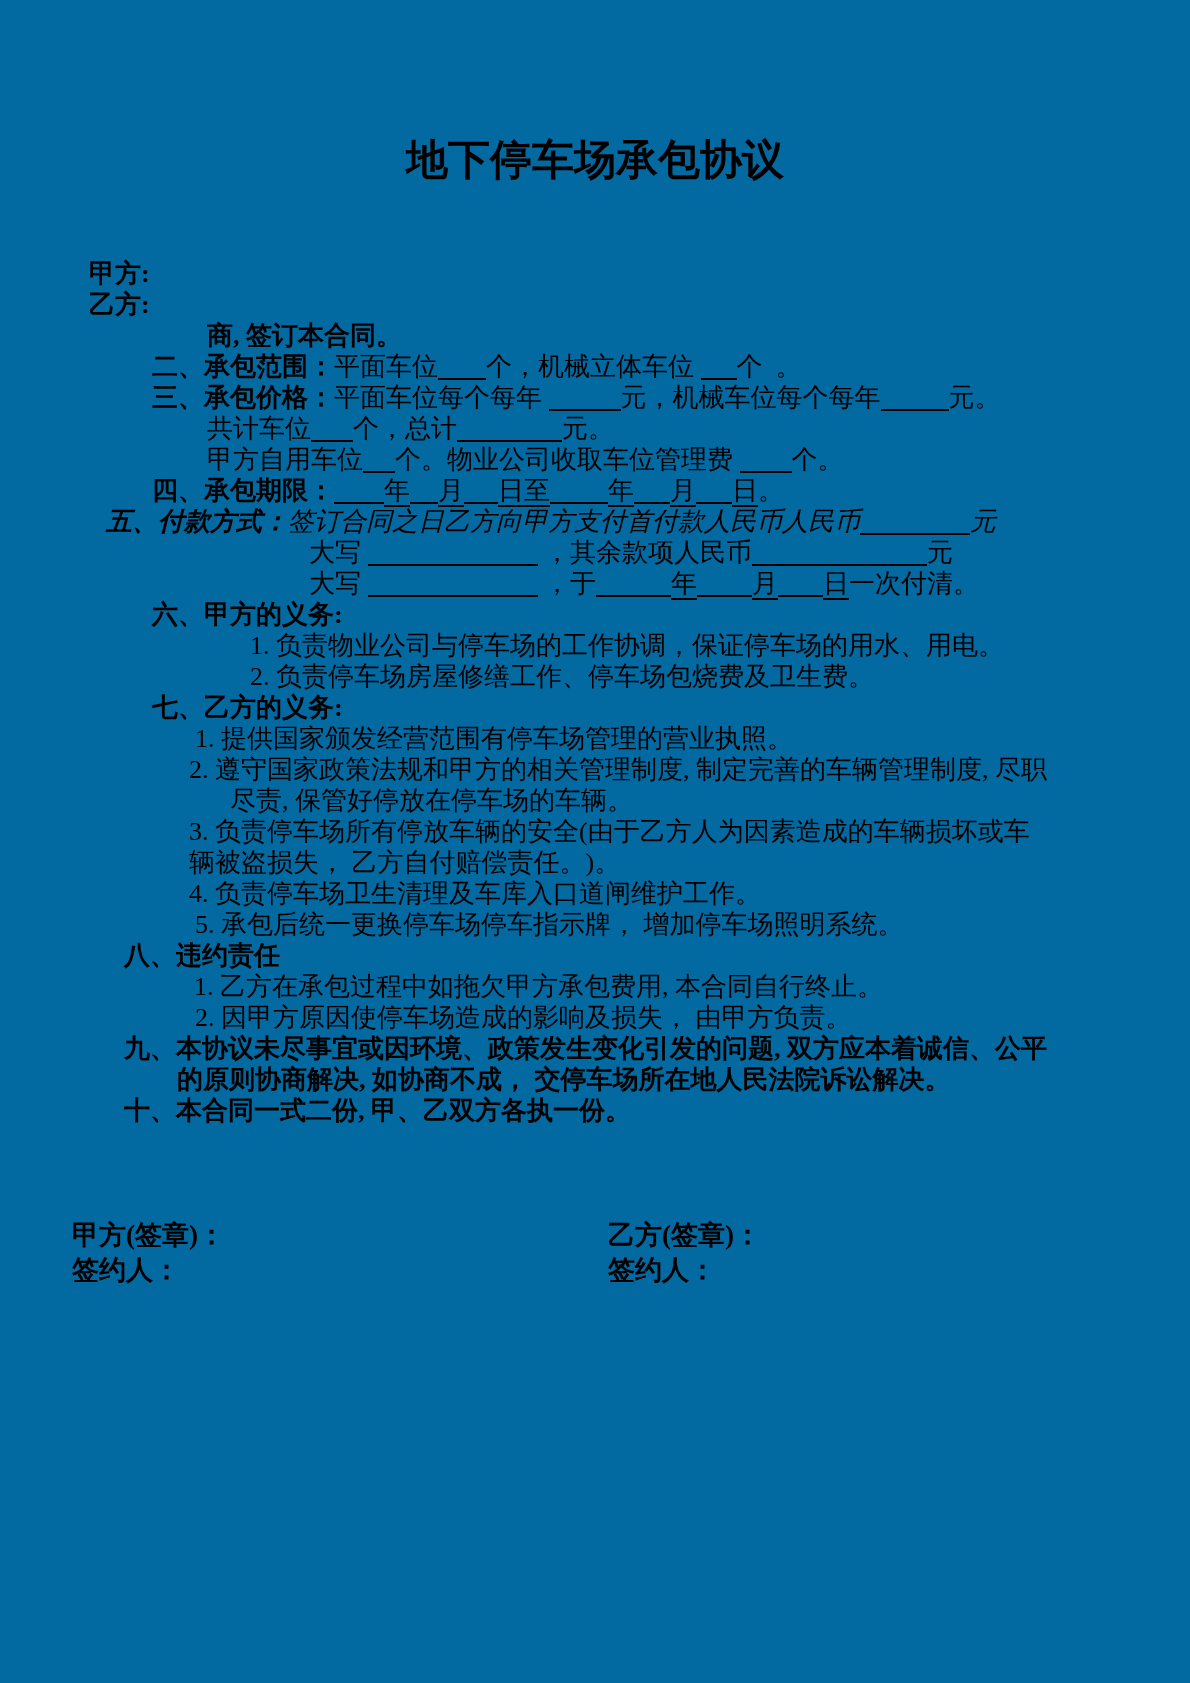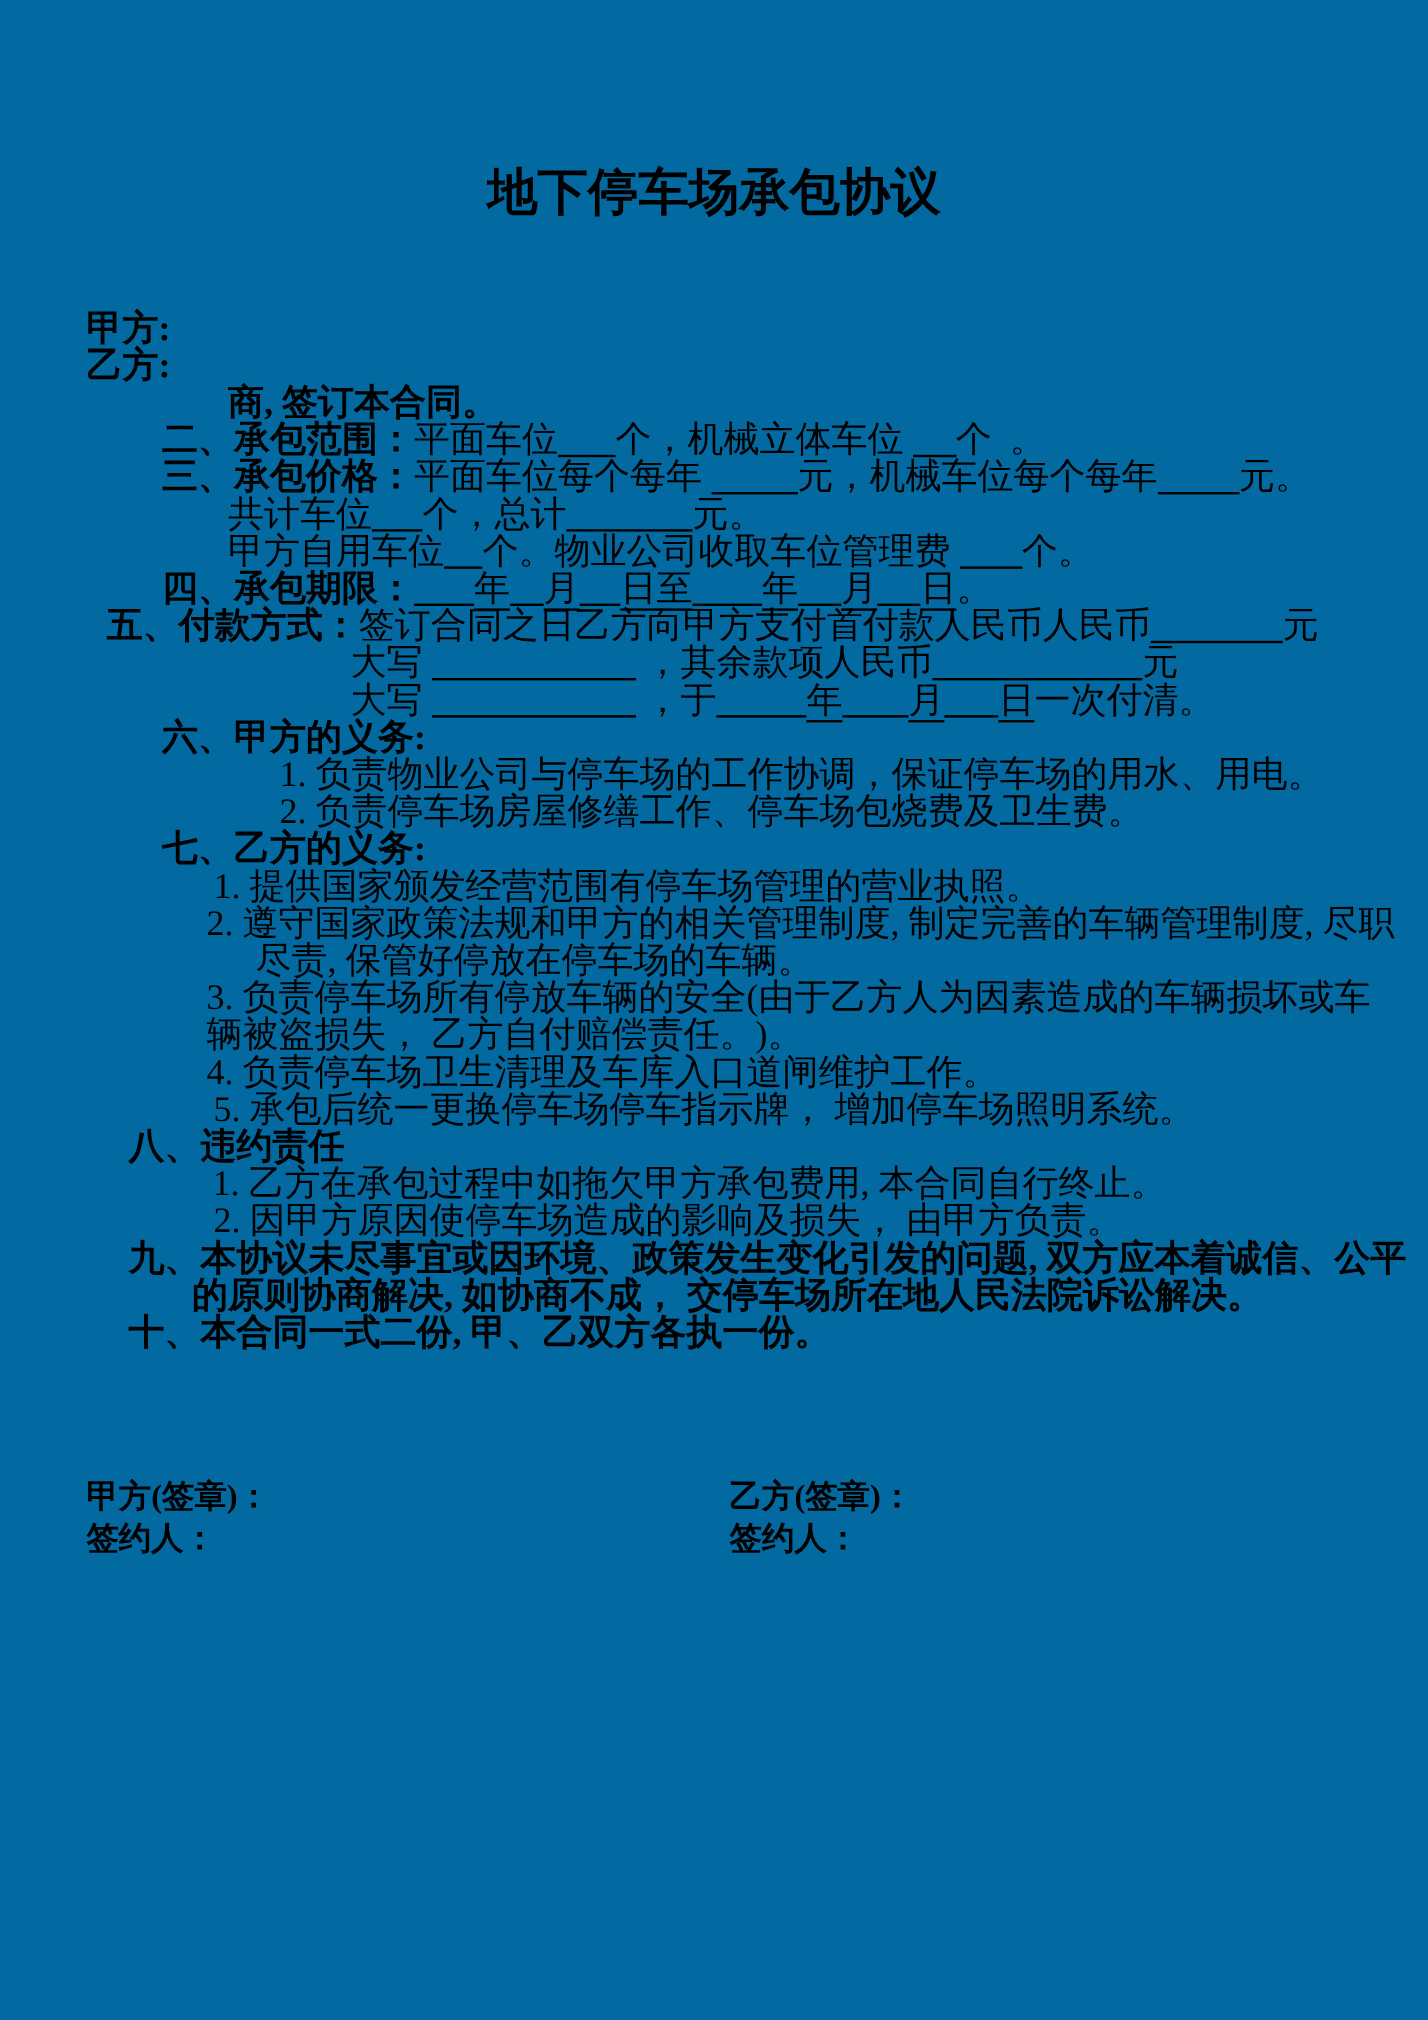--- a/index.html
+++ b/index.html
@@ -14,54 +14,55 @@
   }
   .doc-title{
     position:absolute;top:132px;left:0;width:100%;
     text-align:center;
     font-size:42px;font-weight:700;
     white-space:pre;
   }
   .doc-body{position:absolute;top:258px;left:0;width:100%;}
   .line{
     height:31px;line-height:31px;
-    font-size:30px;
+    font-size:26px;
     white-space:pre;
     box-sizing:border-box;
+    margin-left:17px;
   }
   .b{font-weight:700;}
   .blank{
     display:inline-block;
     height:24px;
     margin-bottom:-5px;
     border-bottom:2px solid #000;
   }
   .ul{border-bottom:2px solid #000;}
-  .sign-block{position:absolute;top:1218px;left:0;width:100%;margin-top:12px;}
+  .sign-block{position:absolute;top:1218px;left:0;width:100%;}
   .sign-row{position:relative;height:35px;line-height:35px;font-size:27px;font-weight:700;}
   .sign-left{position:absolute;left:72px;}
   .sign-right{position:absolute;left:608px;}
 </style>
 </head>
 <body>
 
 <div class="page">
 
   <div class="doc-title">地下停车场承包协议</div>
 
   <div class="doc-body">
       <div class="line b" style="padding-left: 72px;"><span>甲方:</span></div>
       <div class="line b" style="padding-left: 72px;"><span>乙方:</span></div>
       <div class="line b" style="padding-left: 190px;"><span>商, 签订本合同。</span></div>
       <div class="line" style="padding-left: 135px;"><span class="b">二、承包范围：</span><span>平面车位</span><span class="blank" style="width: 48px;"></span><span>个，机械立体车位 </span><span class="blank" style="width: 36px;"></span><span>个  。</span></div>
       <div class="line" style="padding-left: 135px;"><span class="b">三、承包价格：</span><span>平面车位每个每年 </span><span class="blank" style="width: 72px;"></span><span>元，机械车位每个每年</span><span class="blank" style="width: 68px;"></span><span>元。</span></div>
       <div class="line" style="padding-left: 190px;"><span>共计车位</span><span class="blank" style="width: 42px;"></span><span>个，总计</span><span class="blank" style="width: 105px;"></span><span>元。</span></div>
       <div class="line" style="padding-left: 190px;"><span>甲方自用车位</span><span class="blank" style="width: 32px;"></span><span>个。物业公司收取车位管理费 </span><span class="blank" style="width: 52px;"></span><span>个。</span></div>
       <div class="line" style="padding-left: 135px;"><span class="b">四、承包期限：</span><span class="blank" style="width: 50px;"></span><span class="ul">年</span><span class="blank" style="width: 28px;"></span><span class="ul">月</span><span class="blank" style="width: 34px;"></span><span class="ul">日至</span><span class="blank" style="width: 58px;"></span><span class="ul">年</span><span class="blank" style="width: 36px;"></span><span class="ul">月</span><span class="blank" style="width: 36px;"></span><span class="ul">日</span><span>。</span></div>
-      <div class="line" style="padding-left: 89px;"><span class="b">五、付款方式：</span><span>签订合同之日乙方向甲方支付首付款人民币人民币</span><span class="blank" style="width: 110px;"></span><span>元</span></div>
+      <div class="line" style="padding-left: 89px; font-style: italic;"><span class="b">五、付款方式：</span><span>签订合同之日乙方向甲方支付首付款人民币人民币</span><span class="blank" style="width: 110px;"></span><span>元</span></div>
       <div class="line" style="padding-left: 292px;"><span>大写 </span><span class="blank" style="width: 170px;"></span><span> ，其余款项人民币</span><span class="blank" style="width: 175px;"></span><span>元</span></div>
       <div class="line" style="padding-left: 292px;"><span>大写 </span><span class="blank" style="width: 170px;"></span><span> ，于</span><span class="blank" style="width: 75px;"></span><span class="ul">年</span><span class="blank" style="width: 55px;"></span><span class="ul">月</span><span class="blank" style="width: 45px;"></span><span class="ul">日</span><span>一次付清。</span></div>
       <div class="line b" style="padding-left: 135px;"><span>六、甲方的义务:</span></div>
       <div class="line" style="padding-left: 233px;"><span>1. 负责物业公司与停车场的工作协调，保证停车场的用水、用电。</span></div>
       <div class="line" style="padding-left: 233px;"><span>2. 负责停车场房屋修缮工作、停车场包烧费及卫生费。</span></div>
       <div class="line b" style="padding-left: 135px;"><span>七、乙方的义务:</span></div>
       <div class="line" style="padding-left: 178px;"><span>1. 提供国家颁发经营范围有停车场管理的营业执照。</span></div>
       <div class="line" style="padding-left: 172px;"><span>2. 遵守国家政策法规和甲方的相关管理制度, 制定完善的车辆管理制度, 尽职</span></div>
       <div class="line" style="padding-left: 213px;"><span>尽责, 保管好停放在停车场的车辆。</span></div>
       <div class="line" style="padding-left: 172px;"><span>3. 负责停车场所有停放车辆的安全(由于乙方人为因素造成的车辆损坏或车</span></div>

